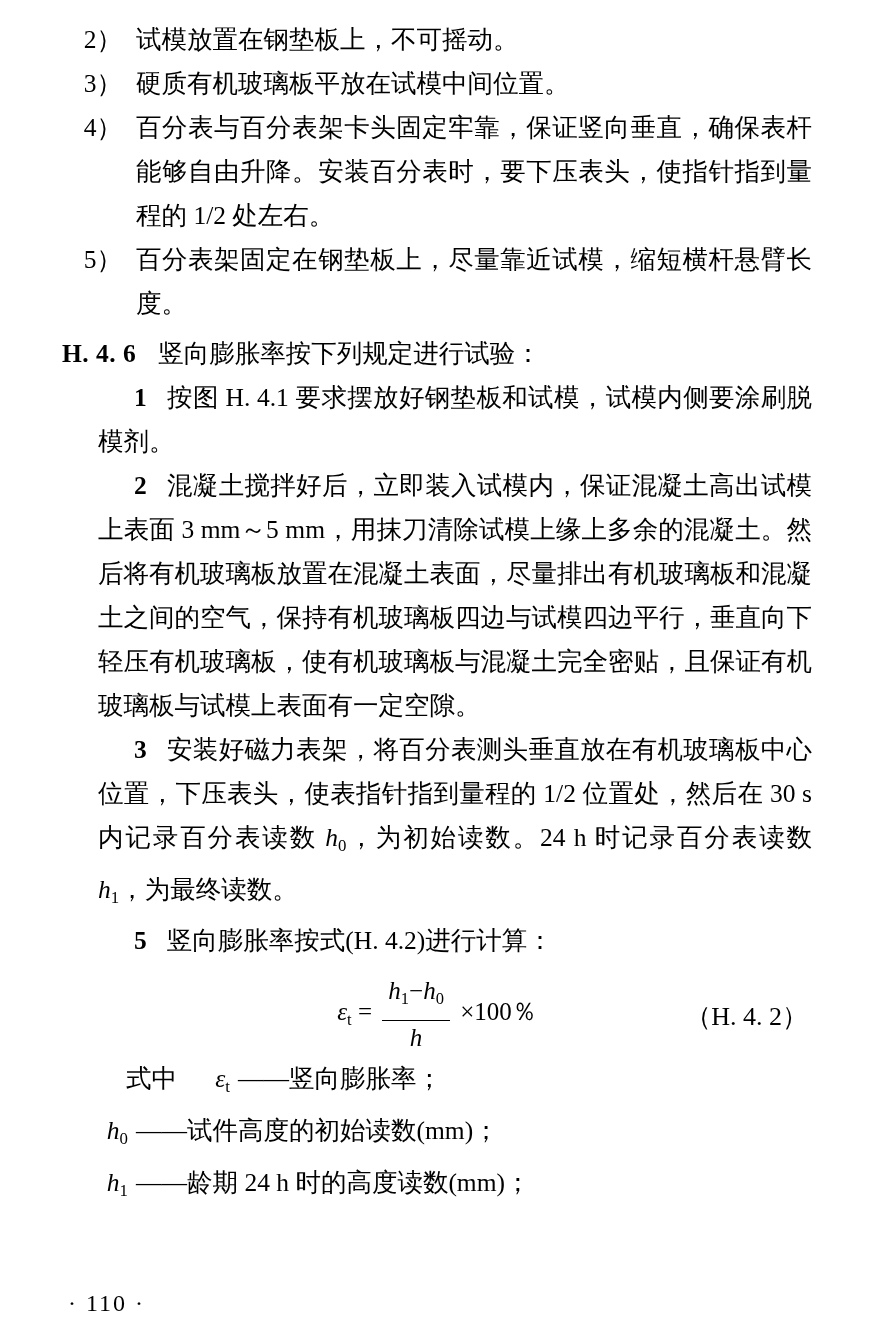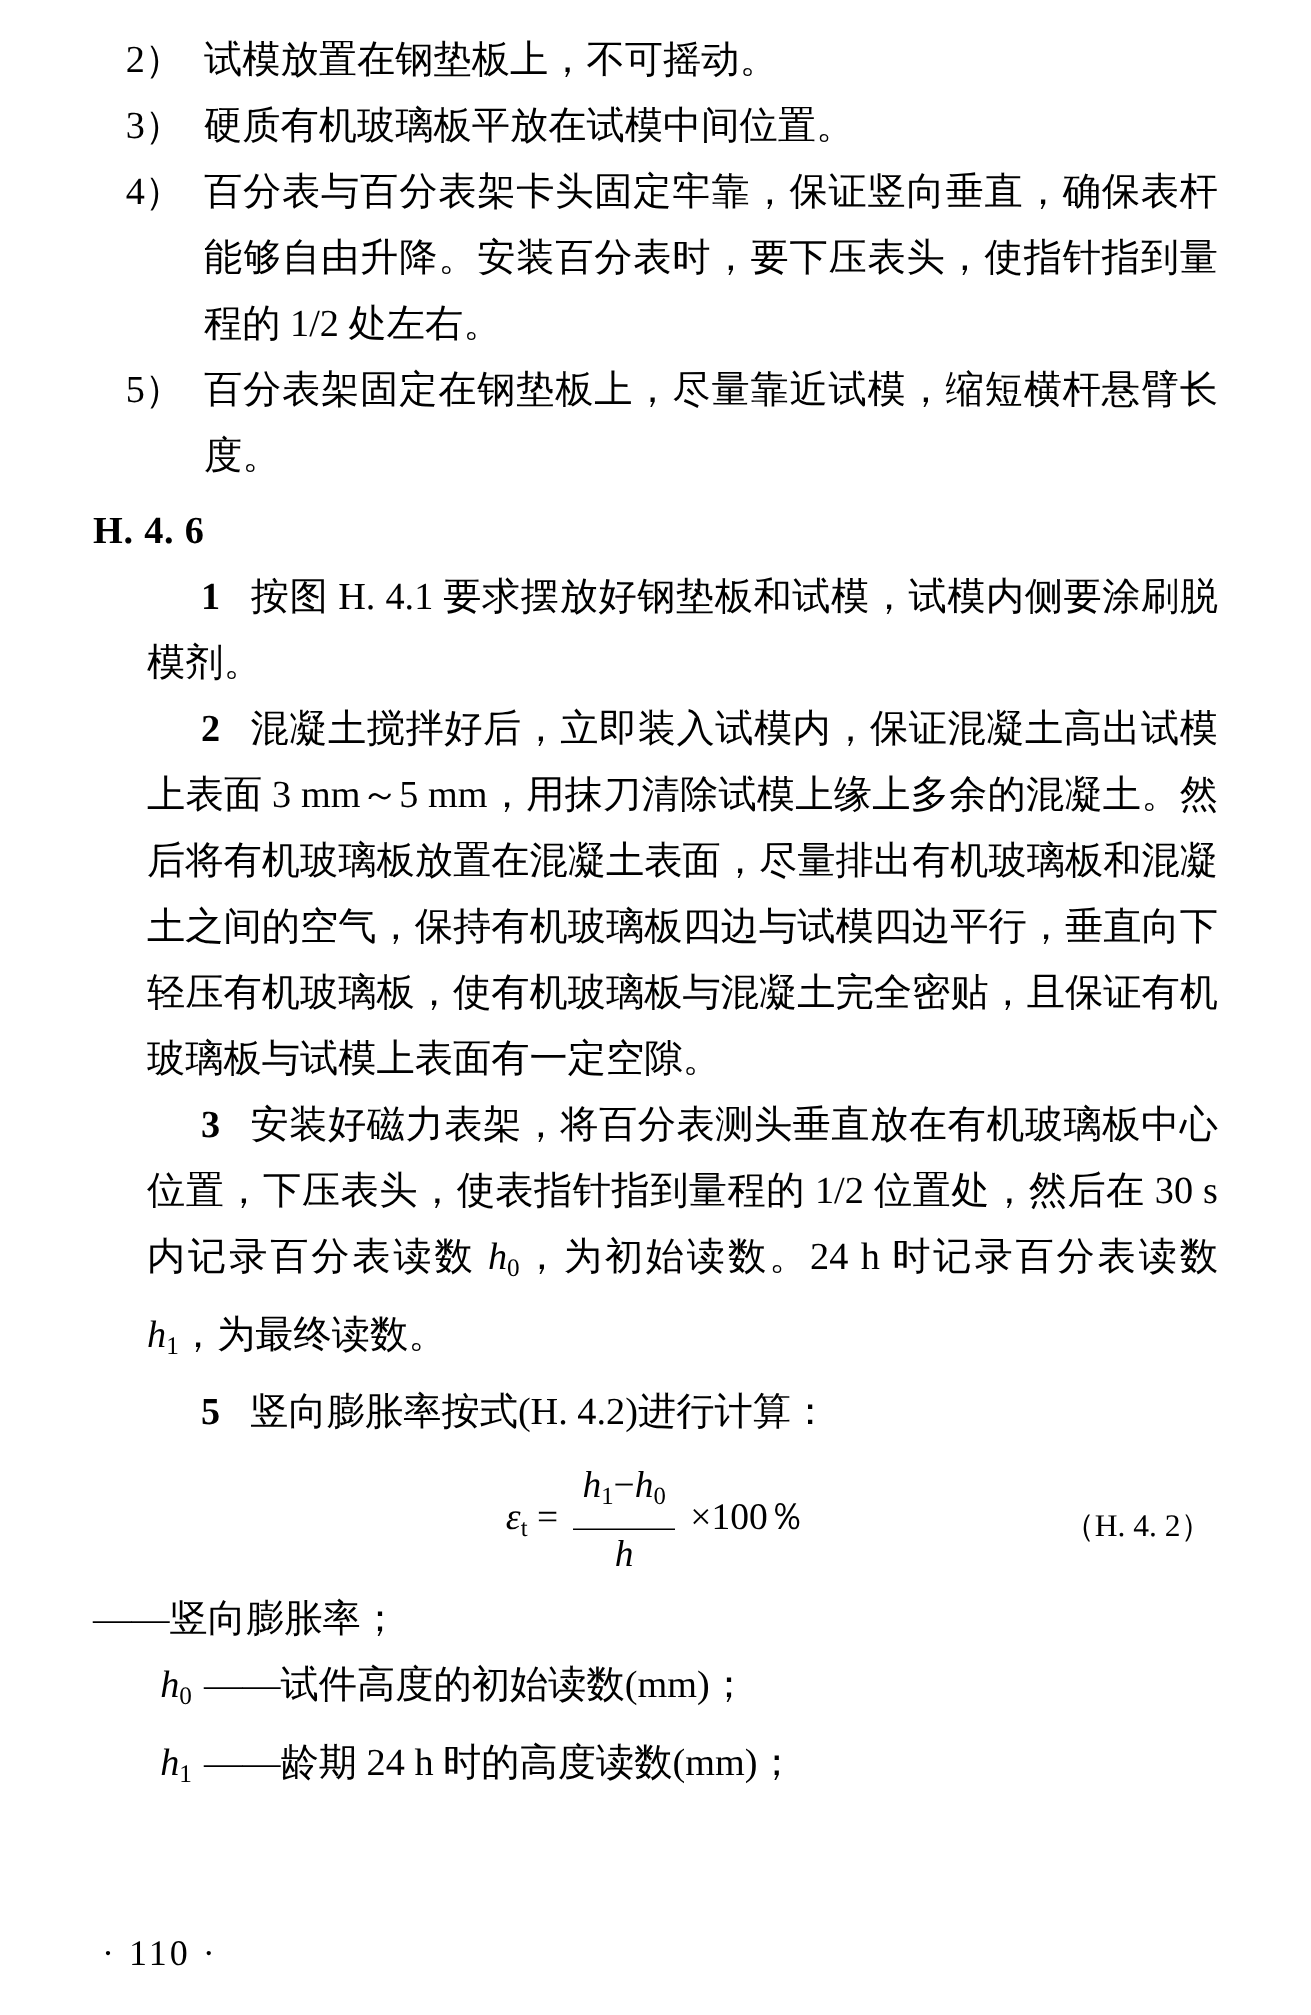--- a/index.html
+++ b/index.html
@@ -80,21 +80,21 @@
     position: absolute;
     left: 0; right: 0;
     text-align: center;
     top: 6px;
     font-size: 25px;
   }
   .eqno {
     position: absolute;
     right: 4px;
     top: 26px;
-    font-size: 21px;
+    font-size: 26px;
   }
   .frac {
     display: inline-block;
     vertical-align: middle;
     text-align: center;
     margin: 0 4px;
   }
   .frac .num {
     display: block;
     padding: 0 6px 5px 6px;
@@ -162,20 +162,21 @@
         <span class="content">百分表与百分表架卡头固定牢靠，保证竖向垂直，确保表杆能够自由升降。安装百分表时，要下压表头，使指针指到量程的 1/2 处左右。</span>
       </div>
       <div class="numitem">
         <span class="marker">5）</span>
         <span class="content">百分表架固定在钢垫板上，尽量靠近试模，缩短横杆悬臂长度。</span>
       </div>
     </div>
 
     <div class="clause">
       <span class="clause-no">H. 4. 6</span>
+      <span class="clause-txt">竖向膨胀率按下列规定进行试验：</span>
     </div>
 
     <div class="para">
       <span class="step-no">1</span><span>按图 H. 4.1 要求摆放好钢垫板和试模，试模内侧要涂刷脱模剂。</span>
     </div>
 
     <div class="para">
       <span class="step-no">2</span><span>混凝土搅拌好后，立即装入试模内，保证混凝土高出试模上表面 3 mm～5 mm，用抹刀清除试模上缘上多余的混凝土。然后将有机玻璃板放置在混凝土表面，尽量排出有机玻璃板和混凝土之间的空气，保持有机玻璃板四边与试模四边平行，垂直向下轻压有机玻璃板，使有机玻璃板与混凝土完全密贴，且保证有机玻璃板与试模上表面有一定空隙。</span>
     </div>
 
@@ -196,20 +197,21 @@
           <span class="num"><span class="italic">h</span><sub>1</sub><span>−</span><span class="italic">h</span><sub>0</sub></span>
           <span class="den italic">h</span>
         </span>
         <span>×100％</span>
       </div>
       <div class="eqno">（H. 4. 2）</div>
     </div>
 
     <div class="wherelist">
       <div class="whererow first">
+        <span class="wlabel"><span>式中</span>&nbsp;&nbsp;&nbsp;&nbsp;&nbsp;&nbsp;<span class="italic">ε</span><sub>t</sub></span>
         <span class="wdesc"><span>——</span><span>竖向膨胀率；</span></span>
       </div>
       <div class="whererow">
         <span class="wlabel"><span class="italic">h</span><sub>0</sub></span>
         <span class="wdesc"><span>——</span><span>试件高度的初始读数(mm)；</span></span>
       </div>
       <div class="whererow">
         <span class="wlabel"><span class="italic">h</span><sub>1</sub></span>
         <span class="wdesc"><span>——</span><span>龄期 24 h 时的高度读数(mm)；</span></span>
       </div>

